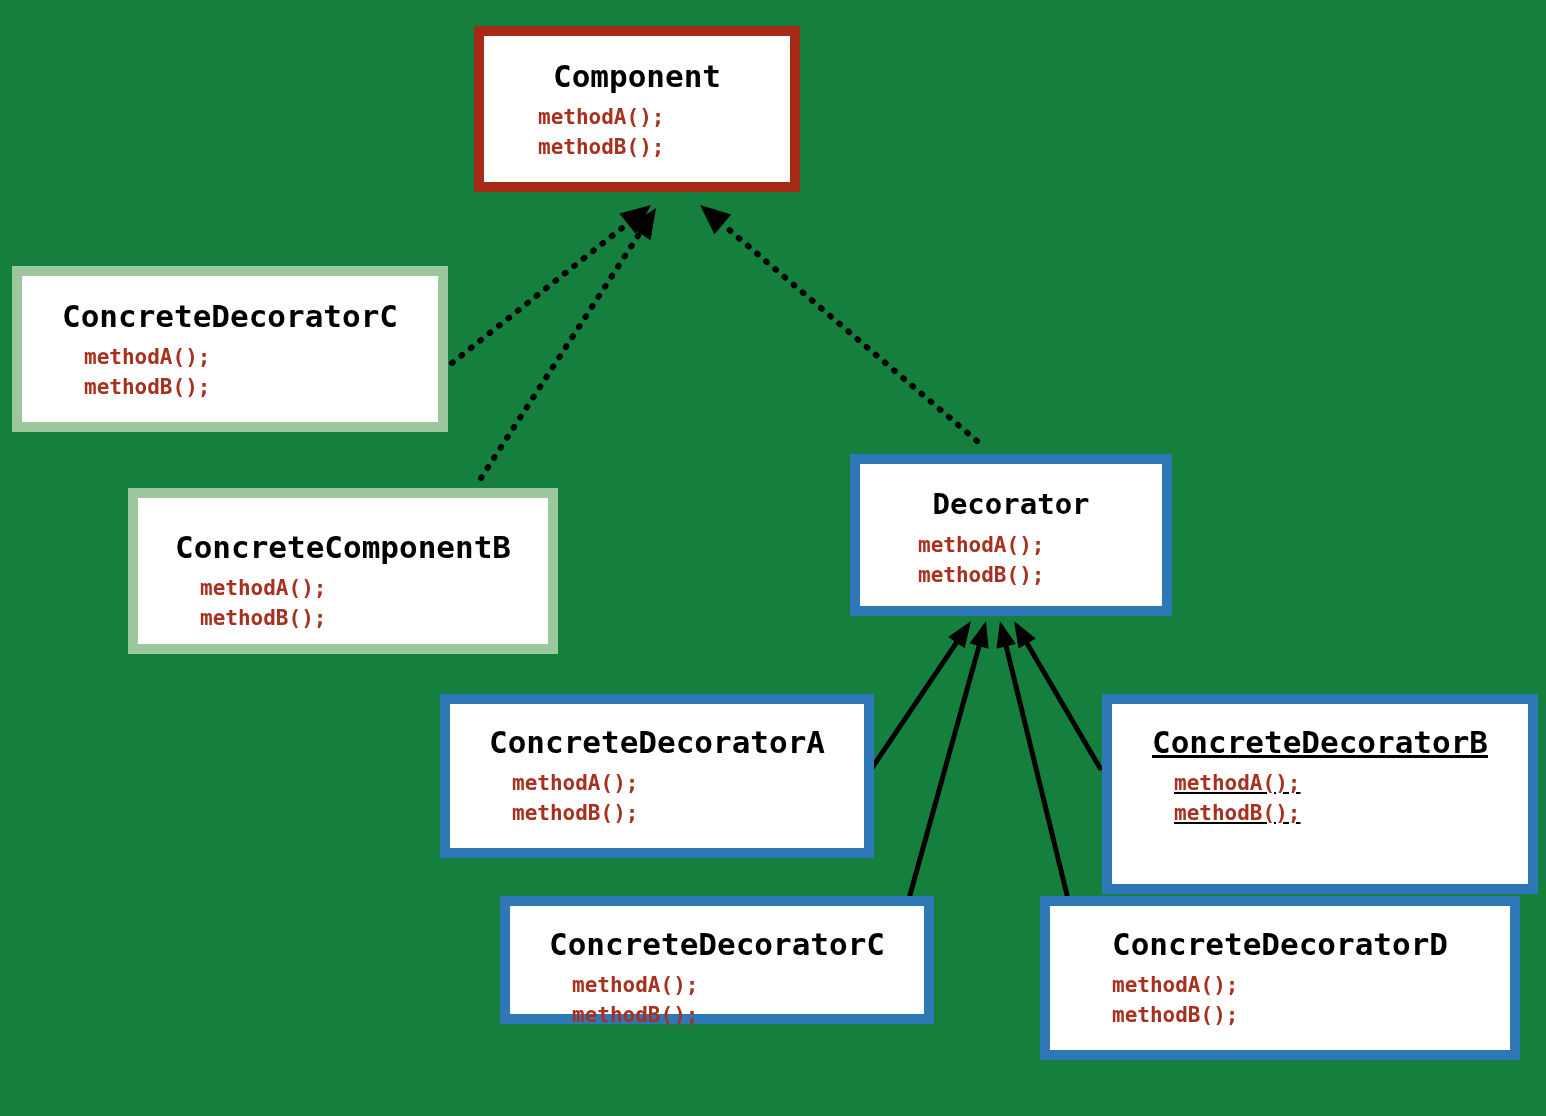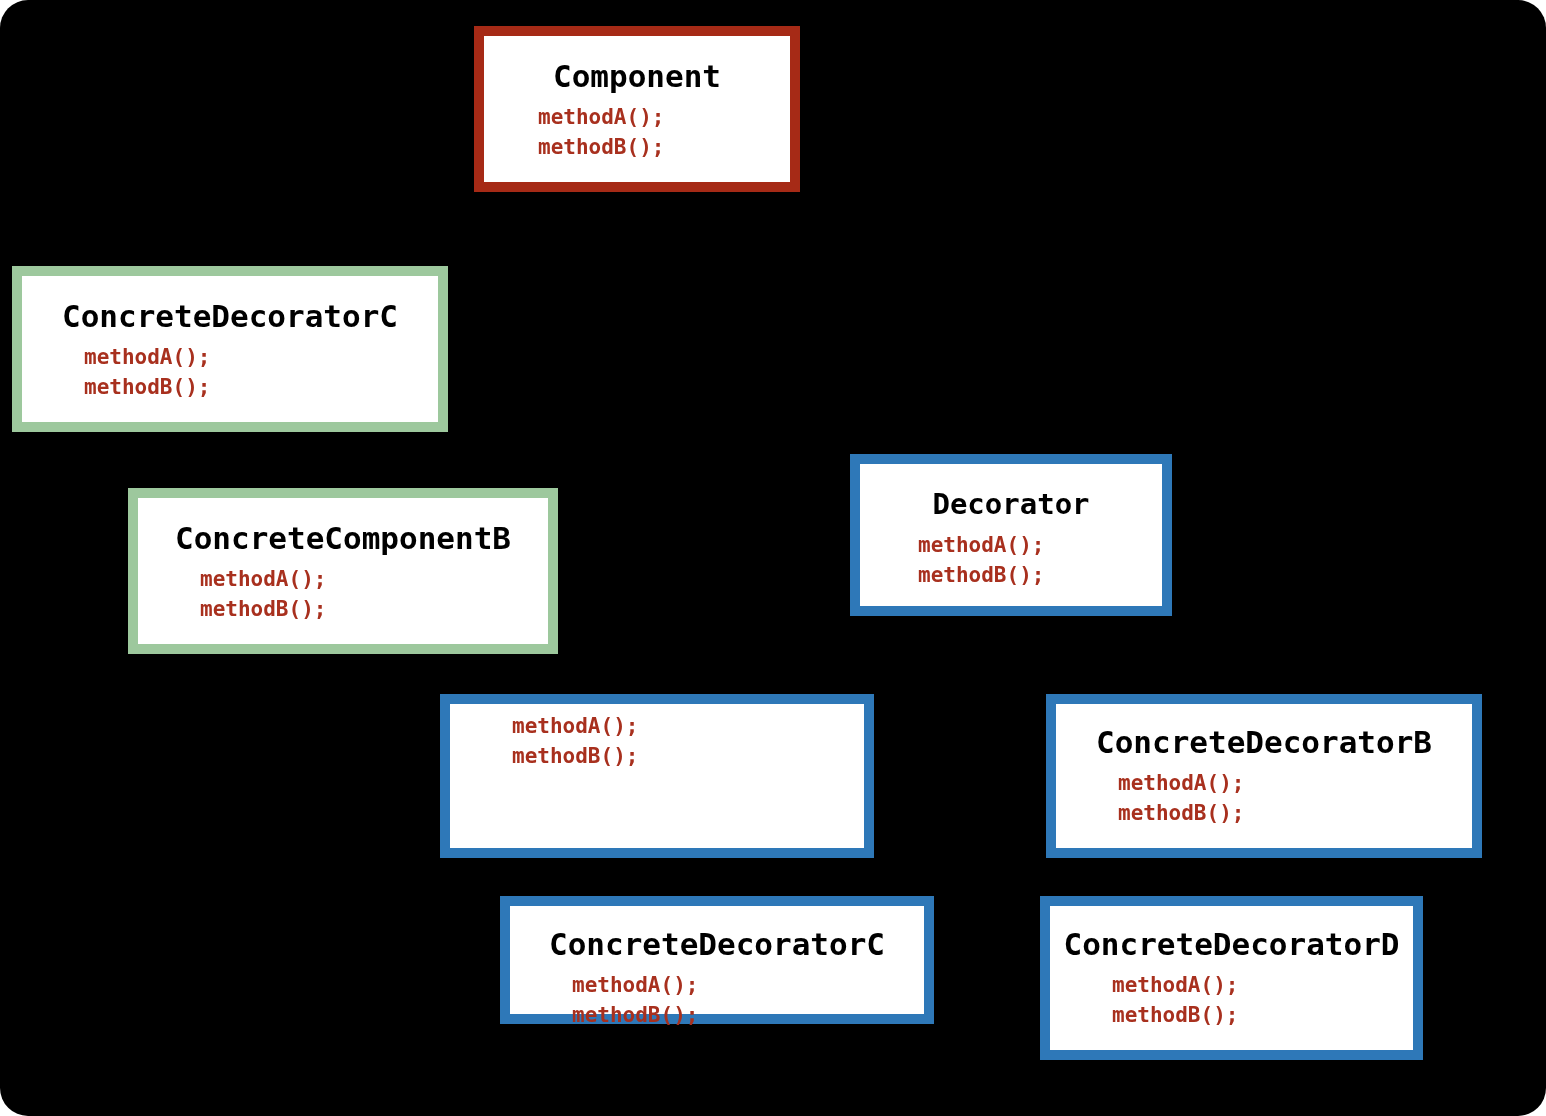--- a/index.html
+++ b/index.html
@@ -4,24 +4,23 @@
 <style>
   html, body {
     margin: 0;
     padding: 0;
     background: #ffffff;
   }
   #canvas {
     position: relative;
     width: 1546px;
     height: 1116px;
-    background: #000000;
+    background: #15803d;
     overflow: hidden;
     font-family: "DejaVu Sans Mono", "Liberation Mono", monospace;
-    border-radius: 28px;
   }
   #edge-layer {
     position: absolute;
     left: 0;
     top: 0;
     width: 1546px;
     height: 1116px;
     pointer-events: none;
   }
   .uml-class {
@@ -94,54 +93,55 @@
         </div>
       </div>
       <div class="uml-class c-green" style="left: 12px; top: 266px; width: 436px; height: 166px;">
         <div class="class-title" style="font-size: 31px; margin-top: 22px; line-height: 37px;">ConcreteDecoratorC</div>
         <div class="class-methods" style="font-size: 21px; margin-top: 7px; margin-left: 62px; line-height: 30px;">
           <span class="method-line">methodA();</span>
           <span class="method-line">methodB();</span>
         </div>
       </div>
       <div class="uml-class c-green" style="left: 128px; top: 488px; width: 430px; height: 166px;">
-        <div class="class-title" style="font-size: 31px; margin-top: 22px; line-height: 37px;">ConcreteComponentB</div>
+        <div class="class-title" style="font-size: 31px; margin-top: 31px; line-height: 37px;">ConcreteComponentB</div>
         <div class="class-methods" style="font-size: 21px; margin-top: 7px; margin-left: 62px; line-height: 30px;">
           <span class="method-line">methodA();</span>
           <span class="method-line">methodB();</span>
         </div>
       </div>
       <div class="uml-class c-blue" style="left: 850px; top: 454px; width: 322px; height: 162px;">
         <div class="class-title" style="font-size: 29px; margin-top: 22px; line-height: 37px;">Decorator</div>
         <div class="class-methods" style="font-size: 21px; margin-top: 7px; margin-left: 58px; line-height: 30px;">
           <span class="method-line">methodA();</span>
           <span class="method-line">methodB();</span>
         </div>
       </div>
       <div class="uml-class c-blue" style="left: 440px; top: 694px; width: 434px; height: 164px;">
+        <div class="class-title" style="font-size: 31px; margin-top: 20px; line-height: 37px;">ConcreteDecoratorA</div>
         <div class="class-methods" style="font-size: 21px; margin-top: 7px; margin-left: 62px; line-height: 30px;">
           <span class="method-line">methodA();</span>
           <span class="method-line">methodB();</span>
         </div>
       </div>
-      <div class="uml-class c-blue" style="left: 1046px; top: 694px; width: 436px; height: 164px;">
+      <div class="uml-class c-blue" style="left: 1102px; top: 694px; width: 436px; height: 200px; text-decoration: underline;">
         <div class="class-title" style="font-size: 31px; margin-top: 20px; line-height: 37px;">ConcreteDecoratorB</div>
         <div class="class-methods" style="font-size: 21px; margin-top: 7px; margin-left: 62px; line-height: 30px;">
           <span class="method-line">methodA();</span>
           <span class="method-line">methodB();</span>
         </div>
       </div>
       <div class="uml-class c-blue" style="left: 500px; top: 896px; width: 434px; height: 128px;">
         <div class="class-title" style="font-size: 31px; margin-top: 20px; line-height: 37px;">ConcreteDecoratorC</div>
         <div class="class-methods" style="font-size: 21px; margin-top: 7px; margin-left: 62px; line-height: 30px;">
           <span class="method-line">methodA();</span>
           <span class="method-line">methodB();</span>
         </div>
       </div>
-      <div class="uml-class c-blue" style="left: 1040px; top: 896px; width: 383px; height: 164px;">
+      <div class="uml-class c-blue" style="left: 1040px; top: 896px; width: 480px; height: 164px;">
         <div class="class-title" style="font-size: 31px; margin-top: 20px; line-height: 37px;">ConcreteDecoratorD</div>
         <div class="class-methods" style="font-size: 21px; margin-top: 7px; margin-left: 62px; line-height: 30px;">
           <span class="method-line">methodA();</span>
           <span class="method-line">methodB();</span>
         </div>
       </div>
     </div>
 
 </div>
 

